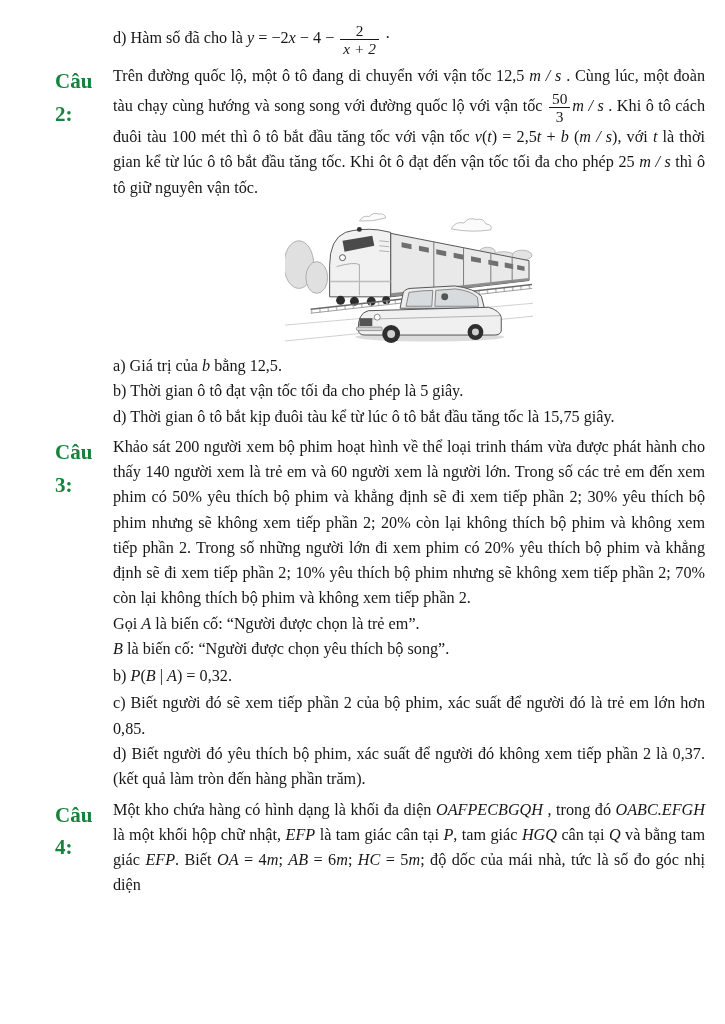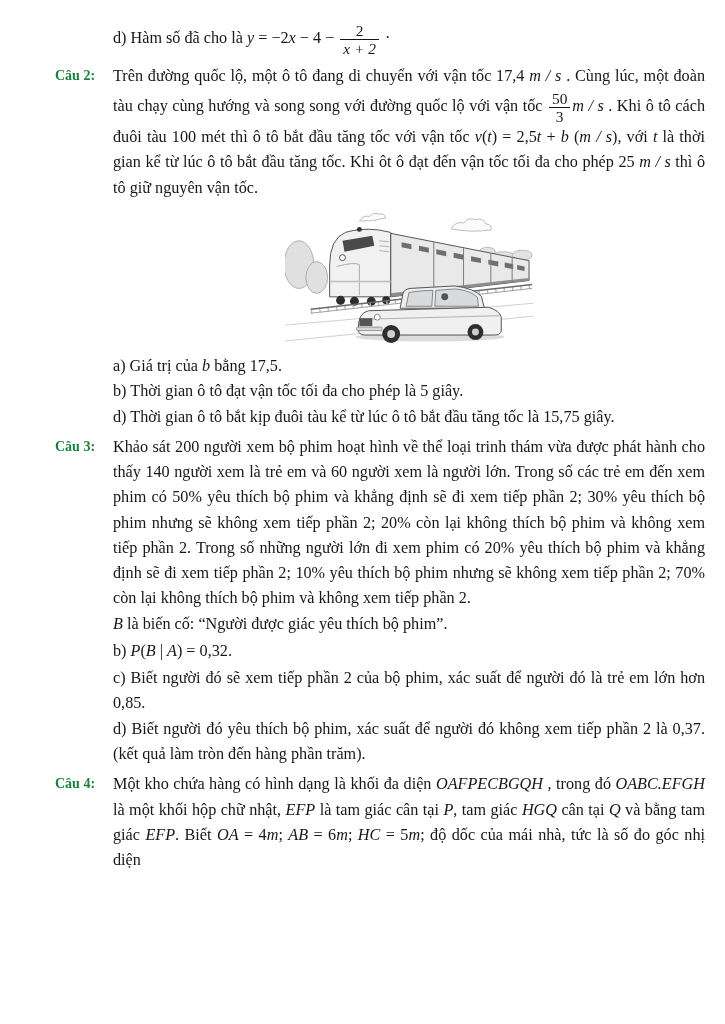--- a/index.html
+++ b/index.html
@@ -12,21 +12,21 @@
     font-family:Liberation Serif, serif;
     font-size:16.2px;
     line-height:1.56;
     color:#171717;
     overflow:hidden;
   }
   .qrow{display:grid;grid-template-columns:58px 1fr;}
   .qlabel{
     color:var(--label_green,#17823b);
     font-weight:bold;
-    font-size:14px;
+    font-size:21px;
     padding-top:1px;
   }
   .body p{margin:0;text-align:justify;}
   .body p.mline{margin:2px 0;}
   .it{font-style:italic;}
   .ov{text-decoration:overline;}
   .frac{
     display:inline-flex;flex-direction:column;
     vertical-align:middle;text-align:center;
     line-height:1.12;font-size:0.95em;padding:0 2px;
@@ -49,21 +49,21 @@
             <span class="fden it">x + 2</span>
           </span><span> ·</span></p>
     </div>
   </div>
 
   <div class="spacer6"></div>
 
   <div class="qrow">
     <div class="qlabel">Câu 2:</div>
     <div class="body">
-      <p><span>Trên đường quốc lộ, một ô tô đang di chuyển với vận tốc 17,4 </span><span class="it">m / s</span><span> . Cùng lúc, một đoàn tàu chạy cùng hướng và song song với đường quốc lộ với vận tốc </span><span class="frac">
+      <p><span>Trên đường quốc lộ, một ô tô đang di chuyển với vận tốc 12,5 </span><span class="it">m / s</span><span> . Cùng lúc, một đoàn tàu chạy cùng hướng và song song với đường quốc lộ với vận tốc </span><span class="frac">
             <span class="fnum">50</span>
             <span class="fden">3</span>
           </span><span class="it">m / s</span><span> . Khi ô tô cách đuôi tàu 100 mét thì ô tô bắt đầu tăng tốc với vận tốc </span><span class="it">v</span><span>(</span><span class="it">t</span><span>) = 2,5</span><span class="it">t</span><span> + </span><span class="it">b</span><span> (</span><span class="it">m / s</span><span>), với </span><span class="it">t</span><span> là thời gian kể từ lúc ô tô bắt đầu tăng tốc. Khi ôt ô đạt đến vận tốc tối đa cho phép 25 </span><span class="it">m / s</span><span> thì ô tô giữ nguyên vận tốc.</span></p>
 
       <div class="figure">
         <svg width="248" height="142" viewBox="0 0 500 286" xmlns="http://www.w3.org/2000/svg">
           <rect x="0" y="0" width="500" height="286" fill="#ffffff"></rect>
 
           <g stroke="#bcbcbc" fill="#fbfbfb" stroke-width="2">
             <path d="M335 46 q8 -16 26 -12 q8 -12 24 -7 q16 -3 20 9 q14 1 10 12 q-40 6 -80 -2 z"></path>
@@ -144,33 +144,34 @@
             <circle cx="186" cy="224" r="6" fill="#ffffff" stroke="#666" stroke-width="1.5"></circle>
             <rect x="144" y="244" width="52" height="7" rx="3" fill="#d6d6d6" stroke="#808080" stroke-width="1.5"></rect>
             <circle cx="214" cy="258" r="18" fill="#2e2e2e"></circle>
             <circle cx="214" cy="258" r="8" fill="#cfcfcf"></circle>
             <circle cx="384" cy="254" r="16" fill="#2e2e2e"></circle>
             <circle cx="384" cy="254" r="7" fill="#cfcfcf"></circle>
           </g>
         </svg>
       </div>
 
-      <p><span>a) Giá trị của </span><span class="it">b</span><span> bằng 17,5.</span></p>
+      <p><span>a) Giá trị của </span><span class="it">b</span><span> bằng 12,5.</span></p>
       <p><span>b) Thời gian ô tô đạt vận tốc tối đa cho phép là 5 giây.</span></p>
       <p><span>d) Thời gian ô tô bắt kịp đuôi tàu kể từ lúc ô tô bắt đầu tăng tốc là 15,75 giây.</span></p>
     </div>
   </div>
 
   <div class="spacer6"></div>
 
   <div class="qrow">
     <div class="qlabel">Câu 3:</div>
     <div class="body">
       <p><span>Khảo sát 200 người xem bộ phim hoạt hình về thể loại trinh thám vừa được phát hành cho thấy 140 người xem là trẻ em và 60 người xem là người lớn. Trong số các trẻ em đến xem phim có 50% yêu thích bộ phim và khẳng định sẽ đi xem tiếp phần 2; 30% yêu thích bộ phim nhưng sẽ không xem tiếp phần 2; 20% còn lại không thích bộ phim và không xem tiếp phần 2. Trong số những người lớn đi xem phim có 20% yêu thích bộ phim và khẳng định sẽ đi xem tiếp phần 2; 10% yêu thích bộ phim nhưng sẽ không xem tiếp phần 2; 70% còn lại không thích bộ phim và không xem tiếp phần 2.</span></p>
-      <p><span class="it">B</span><span> là biến cố: “Người được giác yêu thích bộ phim”.</span></p>
+      <p><span>Gọi </span><span class="it">A</span><span> là biến cố: “Người được chọn là trẻ em”.</span></p>
+      <p><span class="it">B</span><span> là biến cố: “Người được chọn yêu thích bộ song”.</span></p>
       <p class="mline"><span>b) </span><span class="it">P</span><span>(</span><span class="it">B</span><span> | </span><span class="it">A</span><span>) = 0,32.</span></p>
       <p><span>c) Biết người đó sẽ xem tiếp phần 2 của bộ phim, xác suất để người đó là trẻ em lớn hơn 0,85.</span></p>
       <p><span>d) Biết người đó yêu thích bộ phim, xác suất để người đó không xem tiếp phần 2 là 0,37. (kết quả làm tròn đến hàng phần trăm).</span></p>
     </div>
   </div>
 
   <div class="spacer6"></div>
 
   <div class="qrow">
     <div class="qlabel">Câu 4:</div>

